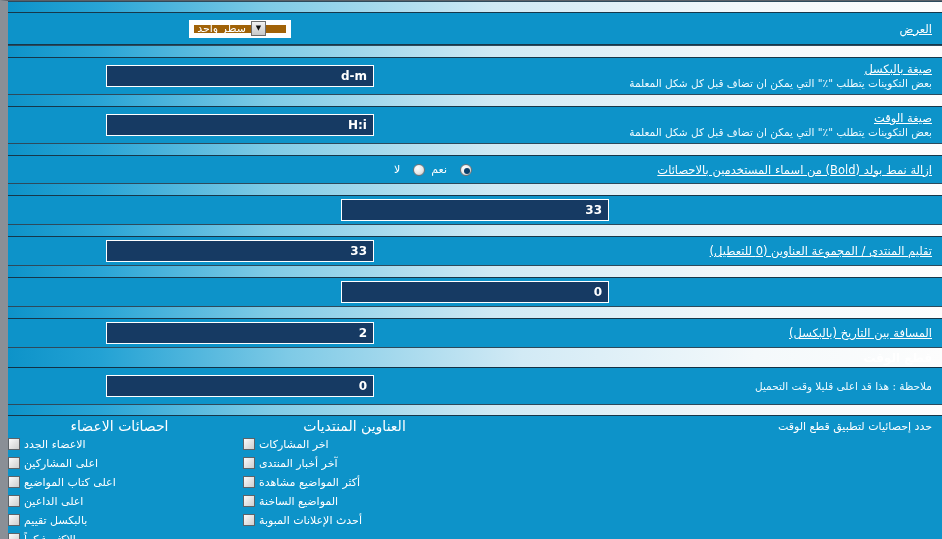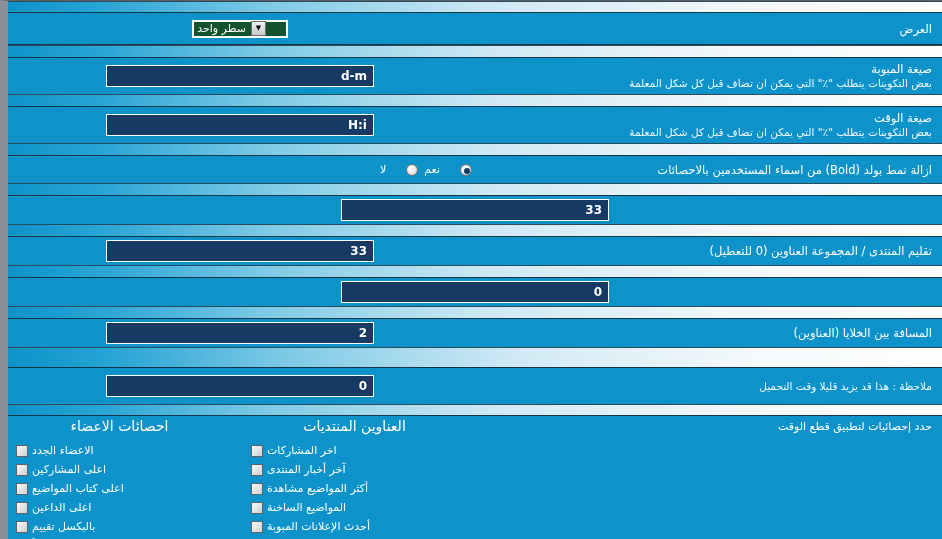--- a/index.html
+++ b/index.html
@@ -36,20 +36,21 @@
     color: #ffffff;
     font-size: 11px;
     line-height: 14px;
     direction: rtl;
   }
   .label-cell .main {
     display: block;
     font-size: 11.5px;
     color: #ffffff;
     white-space: nowrap;
+    text-decoration: underline;
   }
   .label-cell .sub {
     display: block;
     font-size: 10.5px;
     color: #f0fbff;
     white-space: nowrap;
   }
   .ctrl-cell {
     flex: 1 1 auto;
     display: flex;
@@ -71,22 +72,22 @@
     height: 32px;
     border-bottom: 1px solid #16374a;
   }
   .select-box {
     position: relative;
     display: inline-flex;
     flex-direction: row-reverse;
     align-items: center;
     height: 18px;
     min-width: 78px;
-    background: #14532d;
-    border: 2px solid #ffffff;
+    background: #a16207;
+    border: 5px solid #ffffff;
     color: #ffffff;
     font-size: 11px;
     padding: 0 20px 0 0;
     direction: rtl;
   }
   .select-box .sel-text {
     padding: 0 5px 0 3px;
     white-space: nowrap;
     line-height: 16px;
     font-size: 11px;
@@ -126,21 +127,21 @@
     align-items: center;
     gap: 6px;
     direction: rtl;
     color: #ffffff;
     font-size: 11px;
   }
   .radio-item {
     display: inline-flex;
     flex-direction: row;
     align-items: center;
-    gap: 20px;
+    gap: 13px;
   }
   .radio-dot {
     width: 12px; height: 12px;
     border-radius: 50%;
     background: radial-gradient(circle at 35% 32%, #ffffff 0%, #e8e8e8 55%, #b9b9b9 100%);
     border: 1px solid #6f7479;
     display: inline-block;
     position: relative;
     flex: 0 0 auto;
   }
@@ -203,29 +204,28 @@
     color: #ffffff;
     font-size: 14px;
     text-align: center;
     width: 100%;
     padding-bottom: 4px;
     white-space: nowrap;
   }
   .cb-item {
     display: flex;
     flex-direction: row-reverse;
-    align-items: flex-end;
+    align-items: flex-start;
     justify-content: flex-start;
     gap: 4px;
     height: 19px;
     width: 100%;
     color: #ffffff;
     font-size: 11px;
     direction: rtl;
-    padding-left: 8px;
   }
   .cb-box {
     width: 12px; height: 12px;
     background: linear-gradient(135deg, #fbfbfb 0%, #e4e4e4 50%, #cfcfcf 100%);
     border: 1px solid #5d6368;
     flex: 0 0 auto;
     display: inline-block;
   }
   .cb-text { white-space: nowrap; font-size: 11px; color: #ffffff; }
 </style>
@@ -245,21 +245,21 @@
         <span class="sel-text">سطر واحد</span>
         <span class="select-arrow">▼</span>
       </div>
     </div>
   </div>
 
   <div class="sep"></div>
 
   <div class="row" style="height:36px;">
     <div class="label-cell">
-      <span class="main">صيغة المبوبة</span>
+      <span class="main">صيغة بالبكسل</span>
       <span class="sub">بعض التكوينات يتطلب "٪" التي يمكن ان تضاف قبل كل شكل المعلمة</span>
     </div>
     <div class="ctrl-cell">
       <input class="input-box" type="text" value="d-m" style="">
     </div>
   </div>
 
   <div class="sep"></div>
 
   <div class="row" style="height:36px;">
@@ -316,34 +316,34 @@
   <div class="row" style="height:28px;">
     <div class="ctrl-cell">
       <input class="input-box" type="text" value="0" style="">
     </div>
   </div>
 
   <div class="sep"></div>
 
   <div class="row" style="height:28px;">
     <div class="label-cell">
-      <span class="main">المسافة بين الخلايا (العناوين)</span>
+      <span class="main">المسافة بين التاريخ (بالبكسل)</span>
     </div>
     <div class="ctrl-cell">
       <input class="input-box" type="text" value="2" style="">
     </div>
   </div>
 
   <div class="section-head">
     <div class="title">قطع الوقت</div>
   </div>
 
   <div class="row" style="height:36px;">
     <div class="label-cell">
-      <span class="sub">ملاحظة : هذا قد يزيد قليلا وقت التحميل</span>
+      <span class="sub">ملاحظة : هذا قد اعلى قليلا وقت التحميل</span>
     </div>
     <div class="ctrl-cell">
       <input class="input-box" type="text" value="0" style="">
     </div>
   </div>
 
   <div class="sep sep-thin"></div>
 
   <div class="cb-panel">
     <div class="cb-label-col">حدد إحصائيات لتطبيق قطع الوقت</div>

